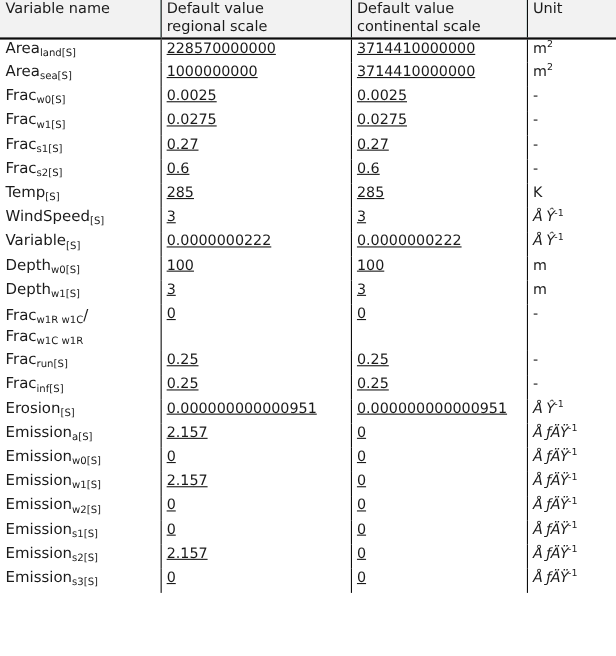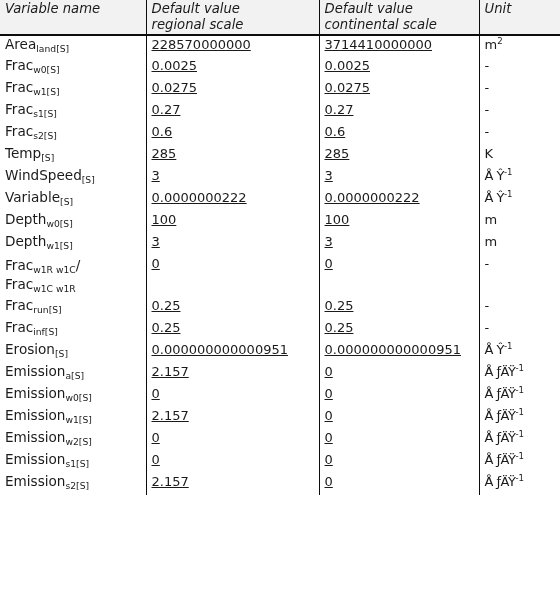--- a/index.html
+++ b/index.html
@@ -36,21 +36,20 @@
     box-sizing: border-box;
   }
   table.param-table th:last-child,
   table.param-table td:last-child {
     border-right: none;
   }
 
   
   thead tr.header-row {
     background: #5eead4;
-    font-style: italic;
   }
   thead th {
     font-weight: bold;
     font-size: 13.4px;
     line-height: 16px;
     padding-top: 5px;
     padding-bottom: 6px;
     border-bottom: 2px solid #0d0d0d;
     background: #f2f2f2;
   }
@@ -86,20 +85,21 @@
   }
   sup {
     font-size: 8.6px;
     line-height: 0;
     vertical-align: baseline;
     position: relative;
     top: -5px;
   }
   .mojibake {
     letter-spacing: -0.5px;
+    font-style: italic;
   }
   .tall-row td { height: 42px; }
   .tall-row .name-cell { line-height: 19px; margin-left: 34px; }
 </style>
 </head>
 <body>
 
 <table class="param-table">
   <colgroup>
     <col class="c-name">
@@ -126,20 +126,26 @@
     </tr>
   </thead>
   <tbody id="table-body">
       <tr>
         <td class="name-cell"><span>Area</span><sub>land[S]</sub></td>
         <td class="val-cell">228570000000</td>
         <td class="val-cell">3714410000000</td>
         <td class="unit-cell"><span>m</span><sup>2</sup></td>
       </tr>
       <tr>
+        <td class="name-cell"><span>Area</span><sub>sea[S]</sub></td>
+        <td class="val-cell">1000000000</td>
+        <td class="val-cell">3714410000000</td>
+        <td class="unit-cell"><span>m</span><sup>2</sup></td>
+      </tr>
+      <tr>
         <td class="name-cell"><span>Frac</span><sub>w0[S]</sub></td>
         <td class="val-cell">0.0025</td>
         <td class="val-cell">0.0025</td>
         <td class="unit-cell"><span>-</span></td>
       </tr>
       <tr>
         <td class="name-cell"><span>Frac</span><sub>w1[S]</sub></td>
         <td class="val-cell">0.0275</td>
         <td class="val-cell">0.0275</td>
         <td class="unit-cell"><span>-</span></td>
@@ -239,14 +245,20 @@
         <td class="val-cell">0</td>
         <td class="val-cell">0</td>
         <td class="unit-cell"><span class="mojibake">Å ƒÄŸ</span><sup>-1</sup></td>
       </tr>
       <tr>
         <td class="name-cell"><span>Emission</span><sub>s2[S]</sub></td>
         <td class="val-cell">2.157</td>
         <td class="val-cell">0</td>
         <td class="unit-cell"><span class="mojibake">Å ƒÄŸ</span><sup>-1</sup></td>
       </tr>
+      <tr>
+        <td class="name-cell"><span>Emission</span><sub>s3[S]</sub></td>
+        <td class="val-cell">0</td>
+        <td class="val-cell">0</td>
+        <td class="unit-cell"><span class="mojibake">Å ƒÄŸ</span><sup>-1</sup></td>
+      </tr>
     </tbody>
 </table>
 
 </body></html>

